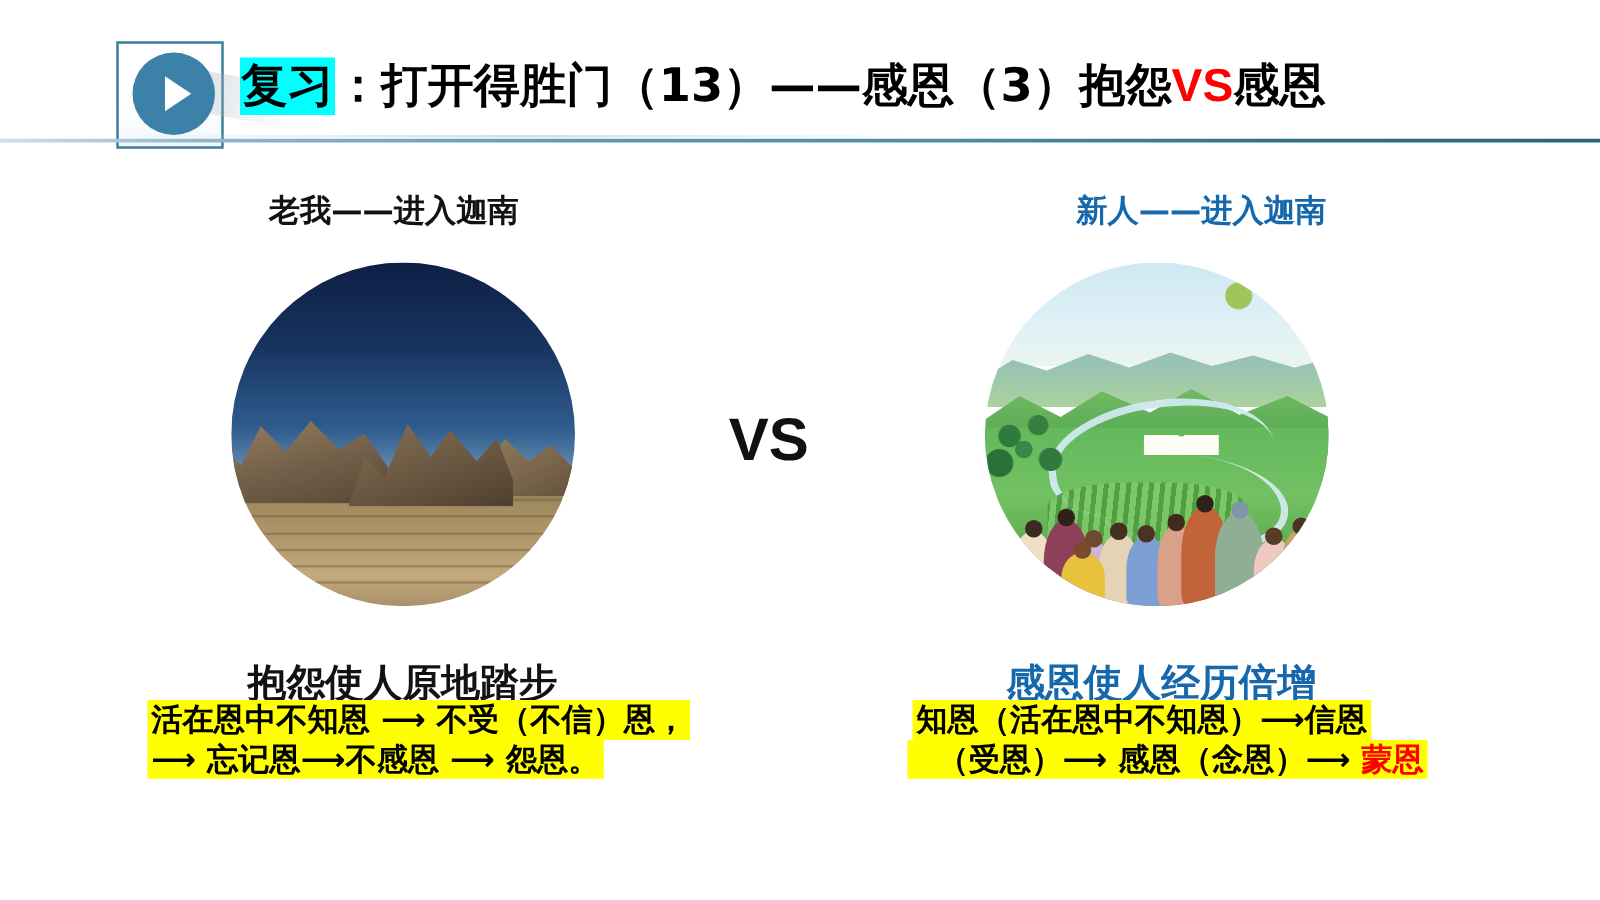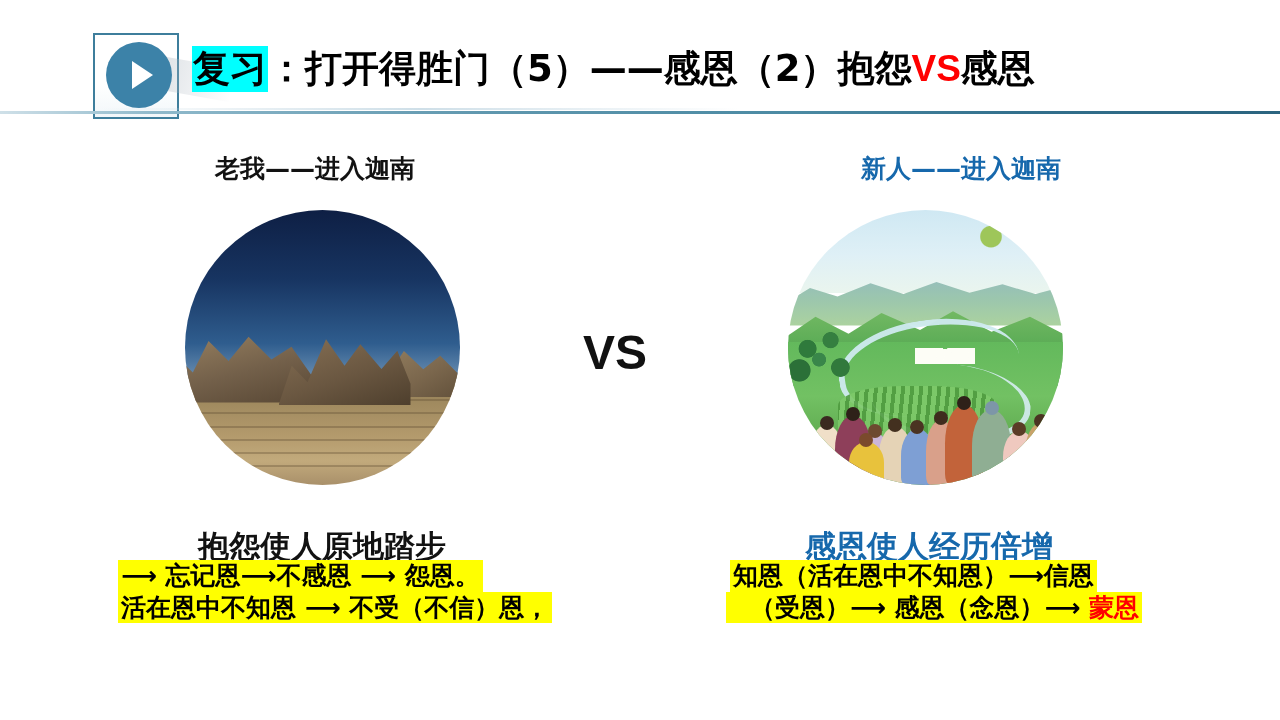--- a/index.html
+++ b/index.html
@@ -329,21 +329,21 @@
 
 <div class="slide">
 
   <div class="header-frame"></div>
   <div class="play-shadow"></div>
   <div class="play-badge">
     <span class="tri"></span>
   </div>
 
   <div class="title">
-    <span class="hl">复习</span><span>：打开得胜门（5）——感恩（2）抱怨</span><span class="red">VS</span><span>感恩</span>
+    <span class="hl">复习</span><span>：打开得胜门（13）——感恩（3）抱怨</span><span class="red">VS</span><span>感恩</span>
   </div>
 
   <div class="divider-soft"></div>
   <div class="divider"></div>
 
   <div class="cap-top left">老我——进入迦南</div>
 
   <div class="circle left">
     <div class="scene">
       <div class="sky-desert"></div>
@@ -357,22 +357,22 @@
       </div>
       <div class="mtn m1"></div>
       <div class="mtn m3"></div>
       <div class="mtn m2"></div>
     </div>
   </div>
 
   <div class="cap-bottom left">抱怨使人原地踏步</div>
 
   <div class="yellow-block left">
+    <span class="ln">活在恩中不知恩 ⟶ 不受（不信）恩，</span>
     <span class="ln">⟶ 忘记恩⟶不感恩 ⟶ 怨恩。</span>
-    <span class="ln">活在恩中不知恩 ⟶ 不受（不信）恩，</span>
   </div>
 
   <div class="vs-center">VS</div>
 
   <div class="cap-top right">新人——进入迦南</div>
 
   <div class="circle right">
     <div class="scene">
       <div class="sky-green"></div>
       <div class="hills-far"></div>

